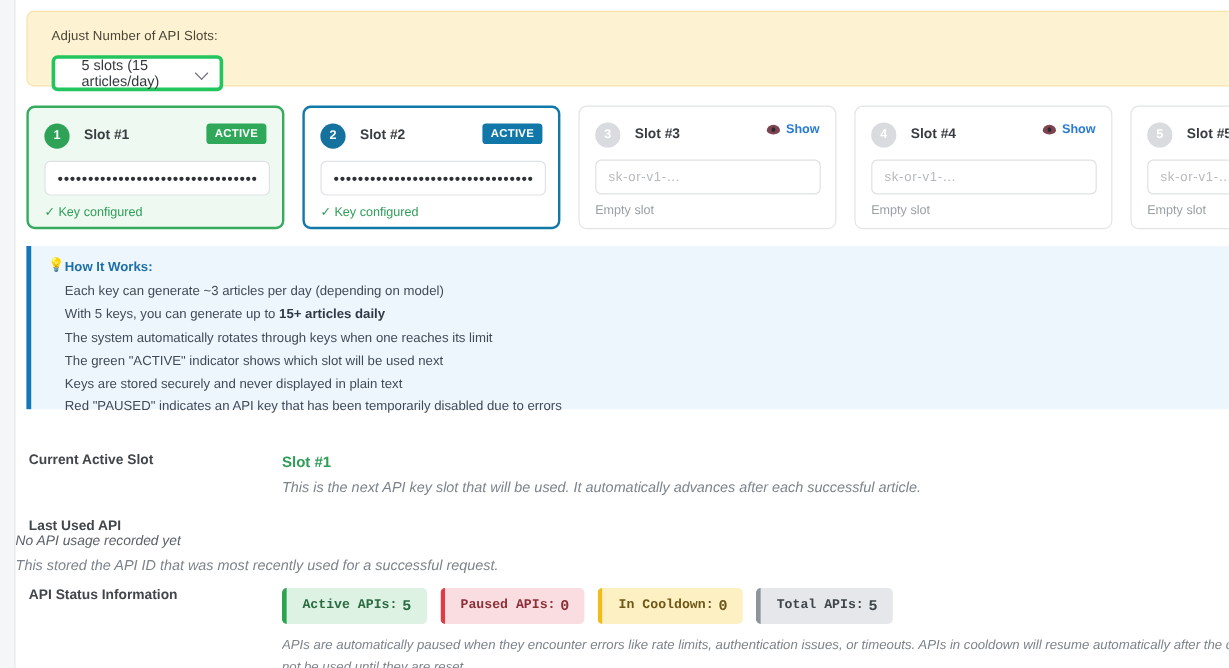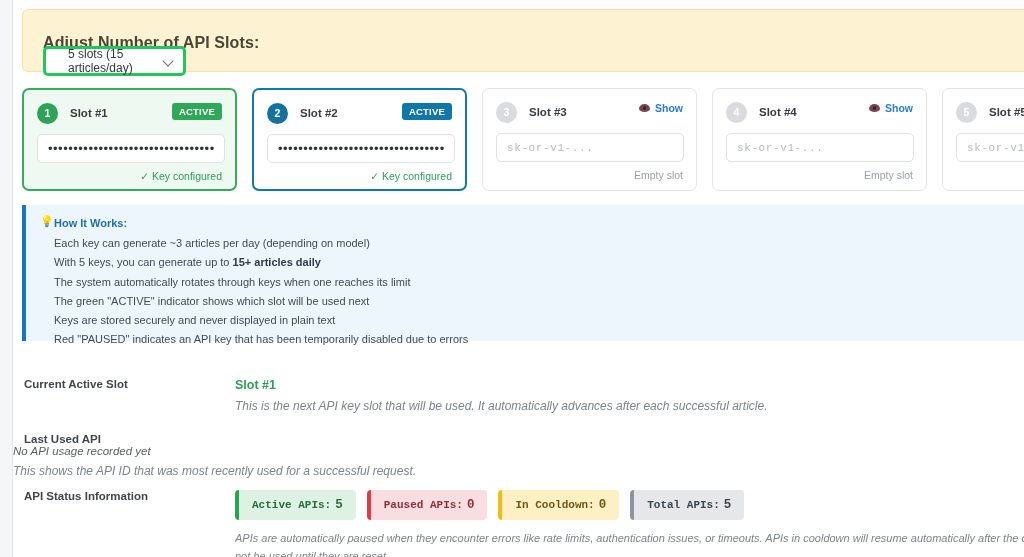--- a/index.html
+++ b/index.html
@@ -29,22 +29,22 @@
   }
 
   
   .adjust-bar {
     position: absolute; left: 9px; top: 9px; width: 1011px; height: 63px;
     background: #fdf3d3;
     border: 1px solid #f6e2a8;
     border-radius: 6px;
   }
   .adjust-label {
-    position: absolute; left: 20px; top: 24px;
-    font-size: 16px; font-weight: 700; color: #4b4536;
+    position: absolute; left: 20px; top: 14px;
+    font-size: 11px; font-weight: 400; color: #4b4536;
     letter-spacing: .1px;
   }
   .slots-select {
     position: absolute; left: 20px; top: 36px;
     width: 143px; height: 30px;
     background: #ffffff;
     border: 3px solid #22c55e;
     border-radius: 5px;
     display: flex; align-items: center; justify-content: space-between;
     padding: 0 9px 0 22px;
@@ -145,28 +145,27 @@
     display: flex; align-items: center;
     padding: 0 10px;
     overflow: hidden;
   }
   .masked {
     font-size: 13px; color: #2f3338; letter-spacing: .5px;
     white-space: nowrap; overflow: hidden;
     line-height: 1;
   }
   .placeholder {
-    font-family: Liberation Mono, monospace;
+    font-family: Liberation Sans, sans-serif;
     font-size: 11px; color: #b6b9bd; letter-spacing: .6px;
     white-space: nowrap;
   }
   .slot-foot {
     margin-top: 7px;
     font-size: 10.5px;
-    text-align: right;
   }
   .slot-foot.ok { color: #2e9d57; }
   .slot-foot.empty { color: #9aa0a6; }
 
   
   .how-box {
     position: absolute; left: 9px; top: 205px; width: 1015px; height: 136px;
     background: #eef6fd;
     border-left: 4px solid #1678b8;
   }
@@ -355,21 +354,21 @@
       <div class="detail-body">
         <div class="val-green">Slot #1</div>
         <div class="hint">This is the next API key slot that will be used. It automatically advances after each successful article.</div>
       </div>
     </div>
 
     <div class="detail-row" style="top:433px;flex-direction:column;">
       <div class="detail-label">Last Used API</div>
       <div class="detail-body">
         <div class="val-plain">No API usage recorded yet</div>
-        <div class="hint">This shows the API ID that was most recently used for a successful request.</div>
+        <div class="hint">This stored the API ID that was most recently used for a successful request.</div>
       </div>
     </div>
 
     <div class="detail-row" style="top:490px;">
       <div class="detail-label">API Status Information</div>
       <div class="detail-body">
         <div class="badges">
           <div class="stat-badge sb-green">
             <span>Active APIs:</span>
               <span class="n">5</span>

